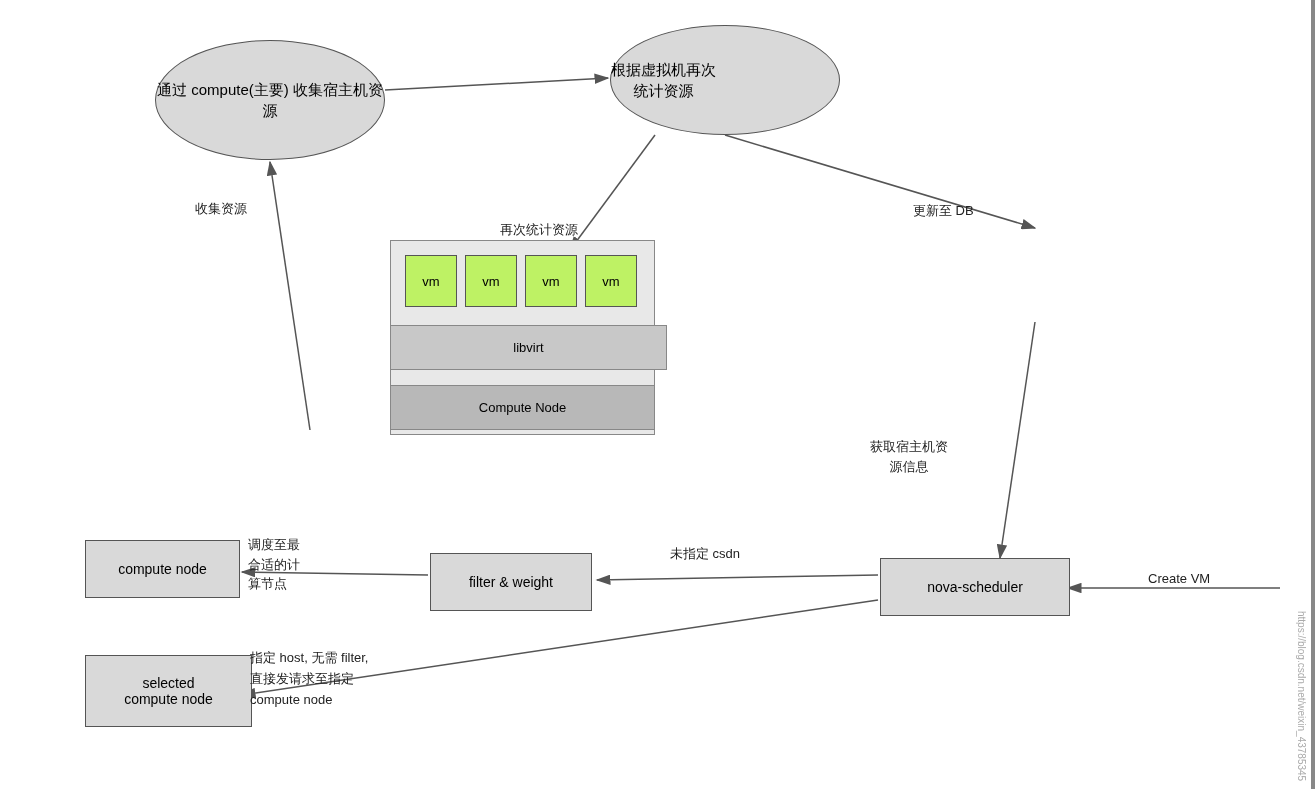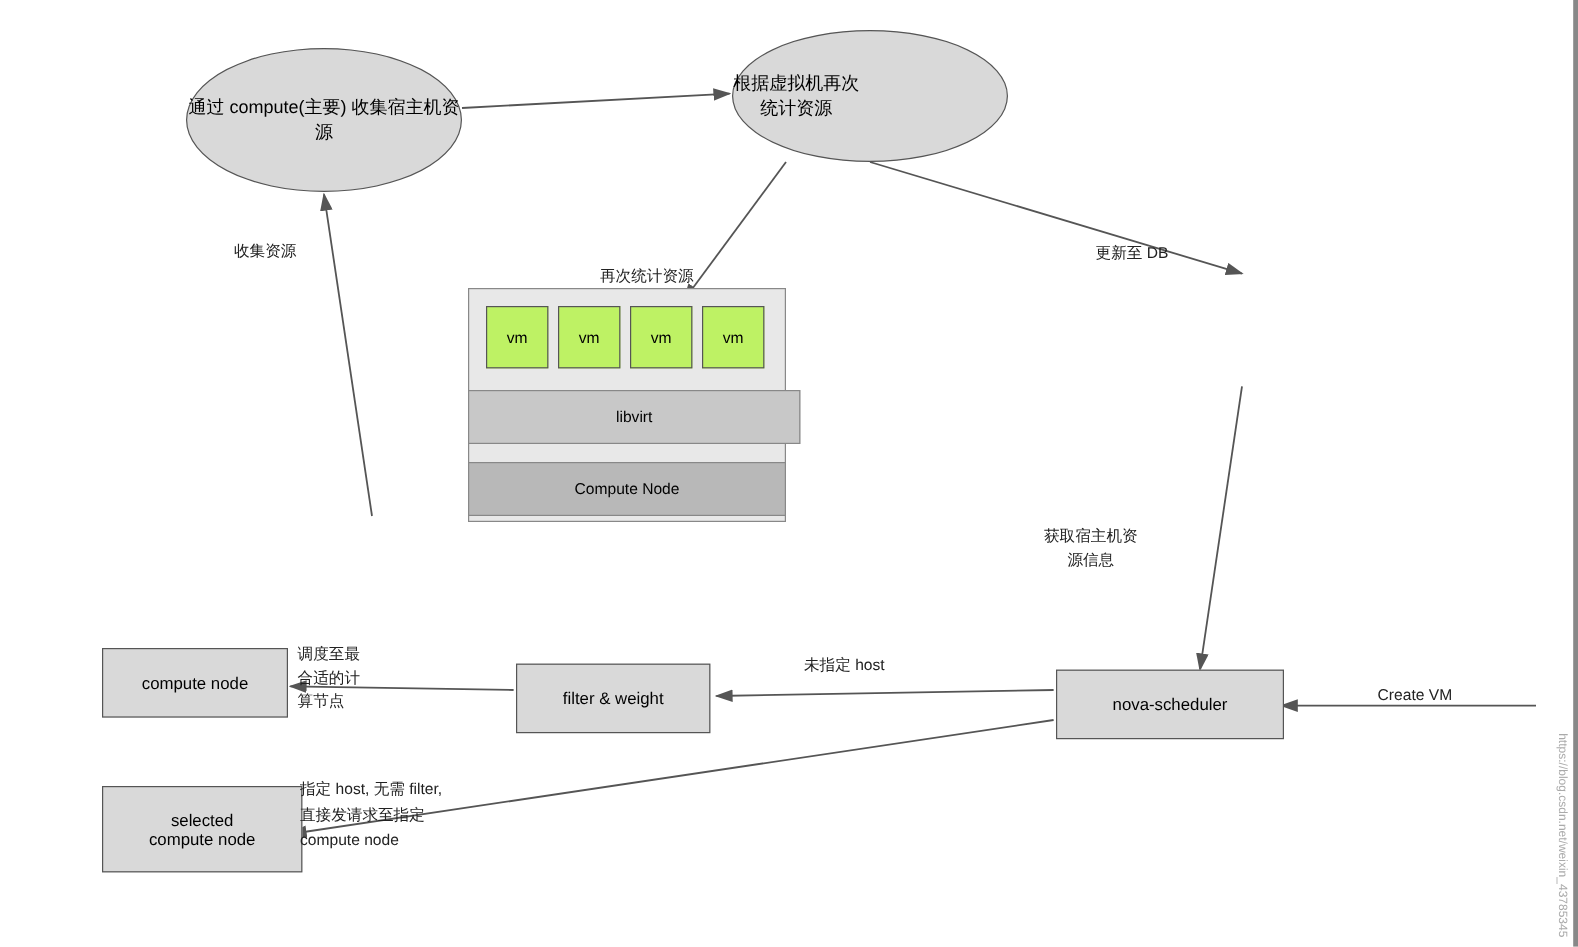--- a/index.html
+++ b/index.html
@@ -246,21 +246,21 @@
 
   <div class="label" style="left:870px; top:399px; line-height:1.5;margin-top:38px;">
     <span>获取宿主机资<br>源信息</span>
   </div>
 
   <div class="label" style="left:1148px; top:570px;">
     <span>Create VM</span>
   </div>
 
   <div class="label" style="left:670px; top:545px;">
-    <span>未指定 host</span>
+    <span>未指定 csdn</span>
   </div>
 
   <div class="label" style="left:248px; top:535px; text-align:left; line-height:1.5;">
     <span>调度至最<br>合适的计<br>算节点</span>
   </div>
 
   <div class="label" style="left:250px; top:648px; text-align:left; line-height:1.6;">
     <span>指定 host, 无需 filter,<br>直接发请求至指定<br>compute node</span>
   </div>
 

